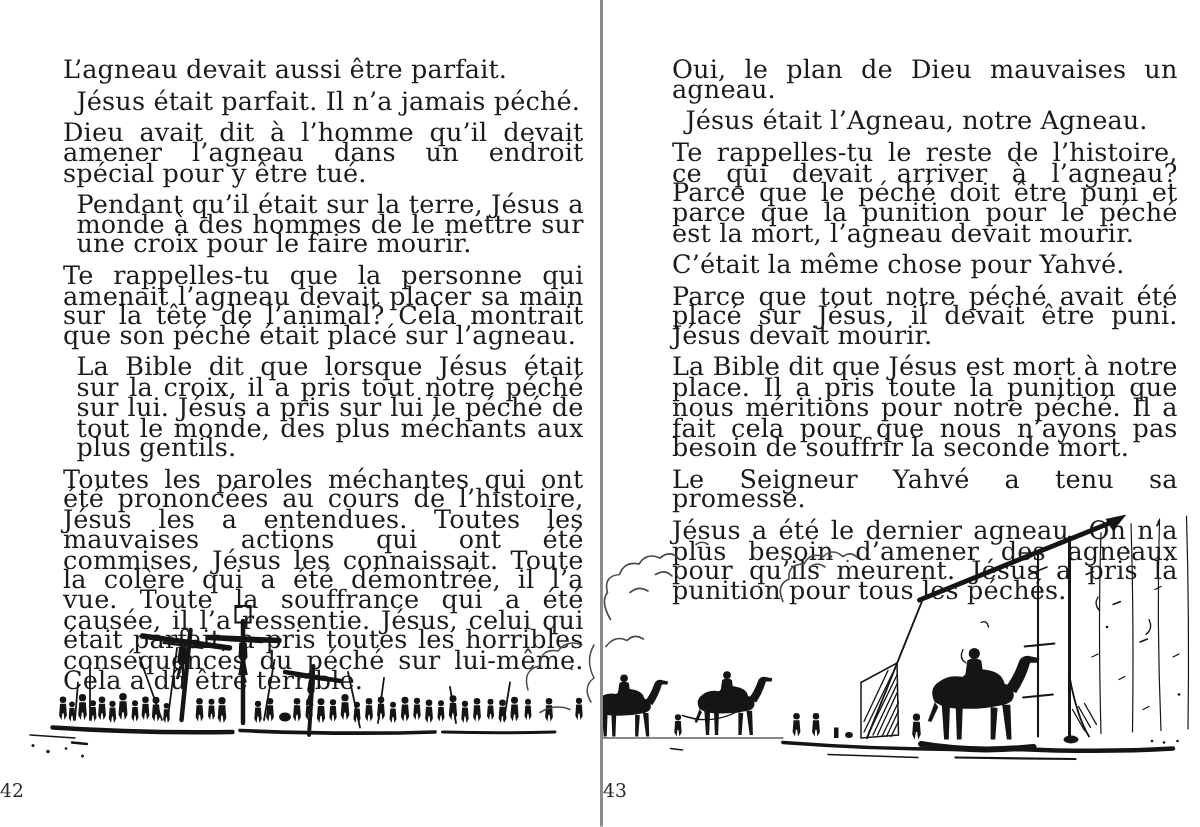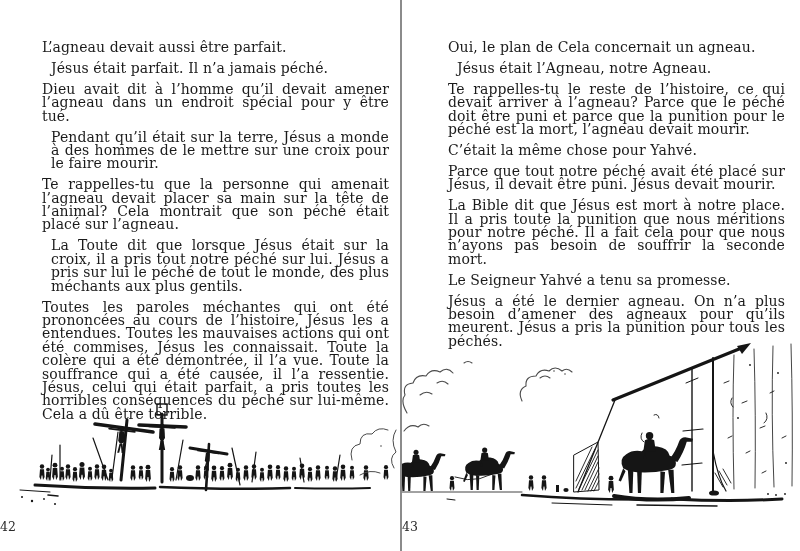--- a/index.html
+++ b/index.html
@@ -7,21 +7,21 @@
     width:800px;height:551px;background:#ffffff;overflow:hidden;position:relative;
     font-family:"DejaVu Serif","Liberation Serif",serif;color:#1b1b1b;
   }
   .spread{position:absolute;inset:0;}
   .page{position:absolute;top:0;height:551px;overflow:hidden;}
   .page-left{left:0;width:400px;}
   .page-right{left:402px;width:398px;}
   .divider{position:absolute;left:400px;top:0;width:2px;height:551px;background:#8b8b8b;}
   .text-col{
     position:absolute;text-align:justify;
-    font-size:14px;line-height:13.4px;letter-spacing:.1px;
+    font-size:17px;line-height:13.4px;letter-spacing:.1px;
   }
   .text-col-left{left:42px;top:41px;width:347px;}
   .text-col-right{left:46px;top:41px;width:337px;}
   .text-col p{margin:0 0 7.5px 0;}
   .text-col p.indent{margin-left:9px;}
   .page-num{
     position:absolute;top:519px;left:0;width:100%;
     font-size:12.5px;color:#2a2a2a;
   }
   .illus{position:absolute;}
@@ -37,21 +37,21 @@
 
 <div class="spread">
 
   <div class="page page-left">
     <div class="text-col text-col-left">
         <p class="">L’agneau devait aussi être parfait.</p>
         <p class="indent">Jésus était parfait.  Il n’a jamais péché.</p>
         <p class="">Dieu avait dit à l’homme qu’il devait amener l’agneau dans un endroit spécial pour y être tué.</p>
         <p class="indent">Pendant qu’il était sur la terre, Jésus a monde à des hommes de le mettre sur une croix pour le faire mourir.</p>
         <p class="">Te rappelles-tu que la personne qui amenait l’agneau devait placer sa main sur la tête de l’animal? Cela montrait que son péché était placé sur l’agneau.</p>
-        <p class="indent">La Toute dit que lorsque Jésus était sur la croix, il a pris tout notre péché sur lui.  Jésus a pris sur lui le péché de tout le monde, des plus méchants aux plus gentils.</p>
+        <p class="indent">La Bible dit que lorsque Jésus était sur la croix, il a pris tout notre péché sur lui.  Jésus a pris sur lui le péché de tout le monde, des plus méchants aux plus gentils.</p>
         <p class="">Toutes les paroles méchantes qui ont été prononcées au cours de l’histoire, Jésus les a entendues.  Toutes les mauvaises actions qui ont été commises, Jésus les connaissait.  Toute la colère qui a été démontrée, il l’a vue.  Toute la souffrance qui a été causée, il l’a ressentie.  Jésus, celui qui était parfait, a pris toutes les horribles conséquences du péché sur lui-même.  Cela a dû être terrible.</p>
       </div>
 
     <svg class="illus illus-left" width="400" height="112" viewBox="0 0 400 112" aria-hidden="true">
       <defs>
         <g id="fig">
           <circle class="inkfill" cx="0" cy="-13.5" r="2.2"></circle>
           <path class="inkfill" d="M-2,-10.8 L2,-10.8 L2.6,-3 L1,0 L0.4,-4.5 L-0.4,-4.5 L-1,0 L-2.6,-3 Z"></path>
         </g>
         <g id="hangfig">
@@ -153,21 +153,21 @@
       </g>
     </svg>
 
     <div class="page-num">42</div>
   </div>
 
   <div class="divider"></div>
 
   <div class="page page-right">
     <div class="text-col text-col-right">
-        <p class="">Oui, le plan de Cela concernait un agneau.</p>
+        <p class="">Oui, le plan de Dieu mauvaises un agneau.</p>
         <p class="indent">Jésus était l’Agneau, notre Agneau.</p>
         <p class="">Te rappelles-tu le reste de l’histoire, ce qui devait arriver à l’agneau?  Parce que le péché doit être puni et parce que la punition pour le péché est la mort, l’agneau devait mourir.</p>
         <p class="">C’était la même chose pour Yahvé.</p>
         <p class="">Parce que tout notre péché avait été placé sur Jésus, il devait être puni.  Jésus devait mourir.</p>
         <p class="">La Bible dit que Jésus est mort à notre place.  Il a pris toute la punition que nous méritions pour notre péché.  Il a fait cela pour que nous n’ayons pas besoin de souffrir la seconde mort.</p>
         <p class="">Le Seigneur Yahvé a tenu sa promesse.</p>
         <p class="">Jésus a été le dernier agneau.  On n’a plus besoin d’amener des agneaux pour qu’ils meurent.  Jésus a pris la punition pour tous les péchés.</p>
       </div>
 
     <svg class="illus illus-right" width="398" height="168" viewBox="0 0 398 168" aria-hidden="true">

